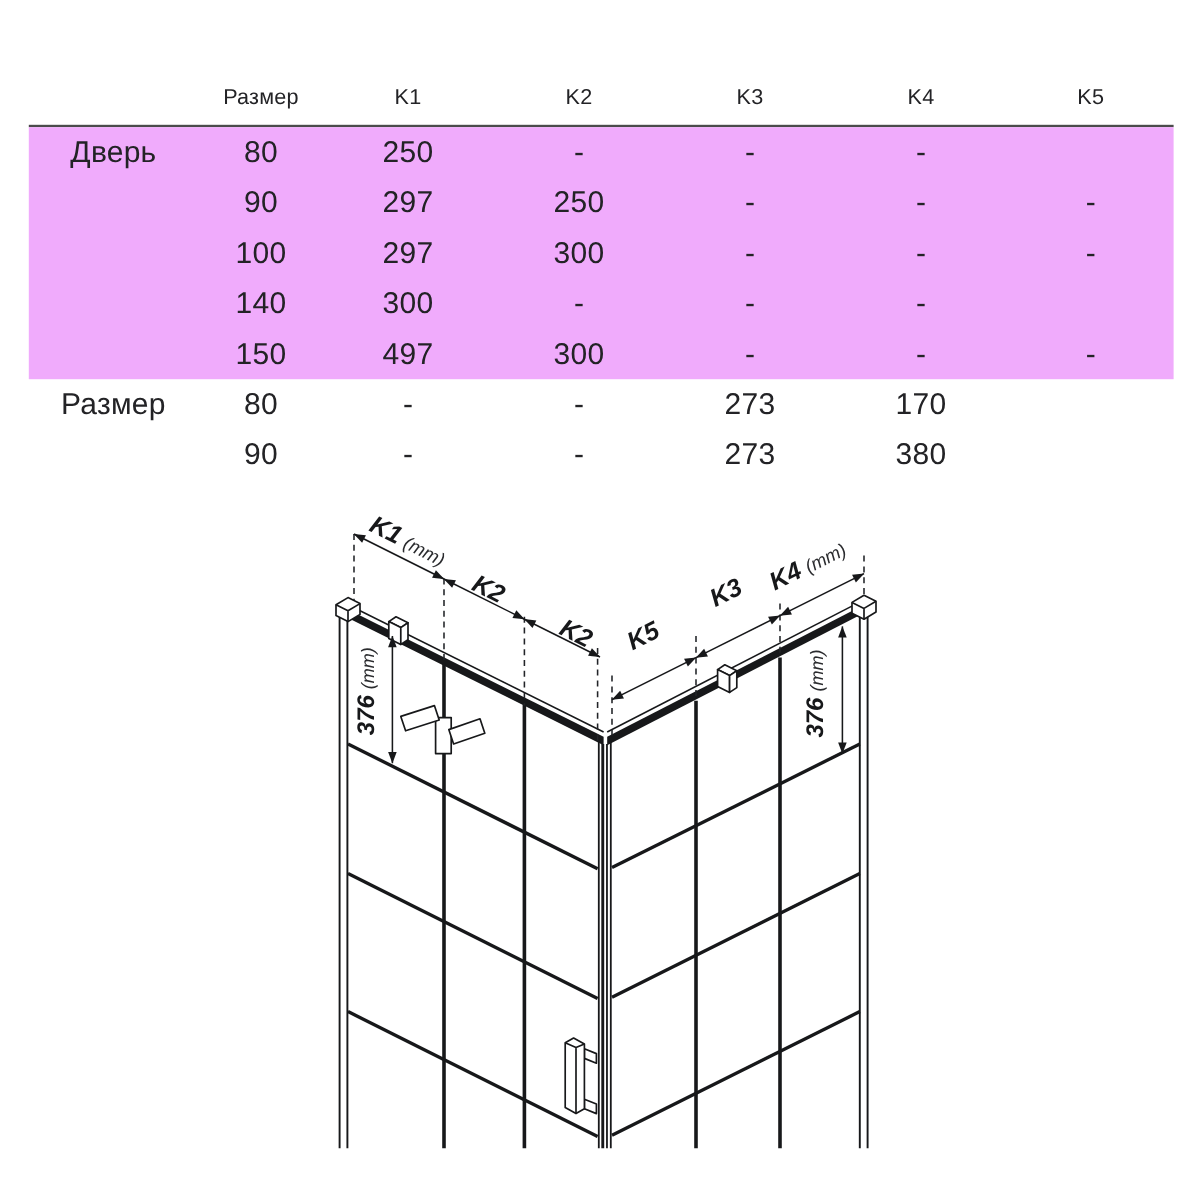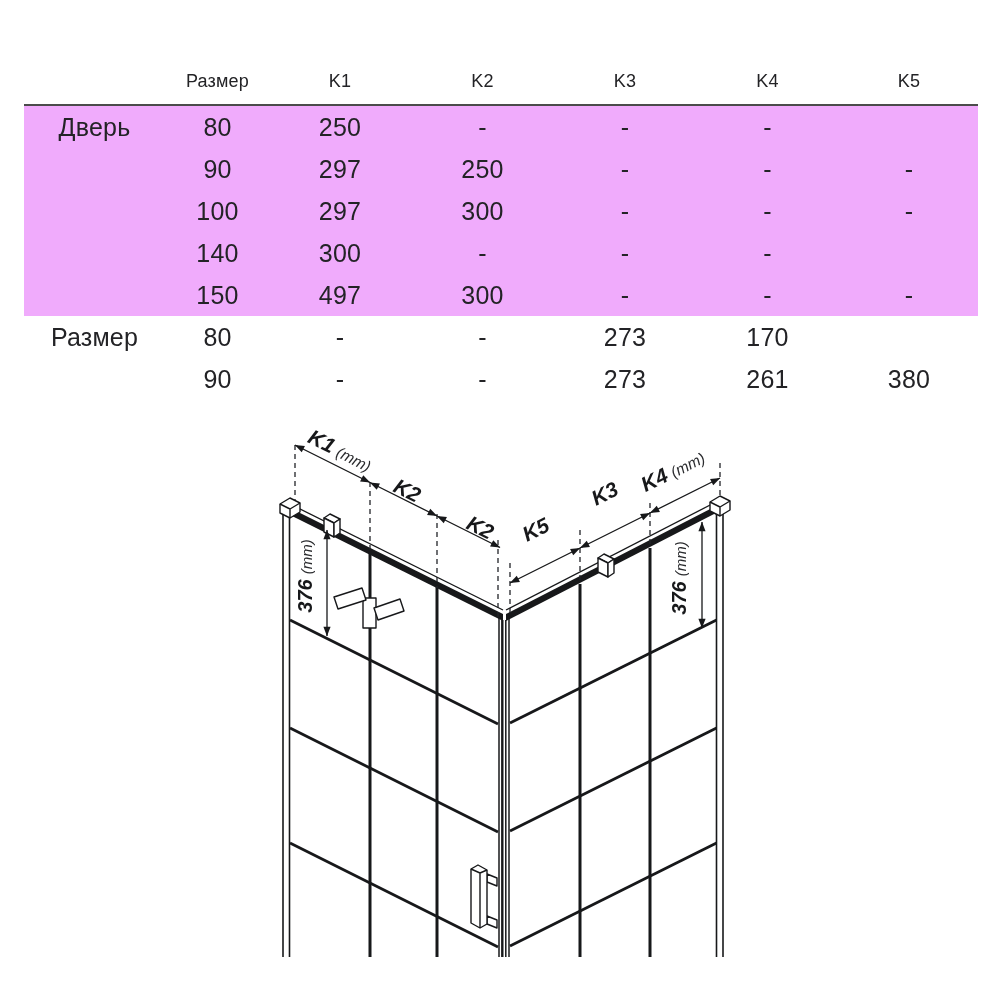--- a/index.html
+++ b/index.html
@@ -97,21 +97,20 @@
       <div class="cell">-</div>
       <div class="cell">273</div>
       <div class="cell">170</div>
     </div>
     <div class="t-row">
       <div class="cell"></div>
       <div class="cell">90</div>
       <div class="cell">-</div>
       <div class="cell">-</div>
       <div class="cell">273</div>
-      <div class="cell">261</div>
       <div class="cell">380</div>
     </div>
   </div>
 </div>
 
 <svg class="diagram" width="1001" height="581" viewBox="0 420 1001 581" xmlns="http://www.w3.org/2000/svg">
   <defs>
     <marker id="arr" viewBox="0 0 10 8" refX="9.3" refY="4" markerWidth="10.5" markerHeight="8.5" orient="auto-start-reverse" markerUnits="userSpaceOnUse">
       <path d="M0.4,0.6 L9.5,4 L0.4,7.4 Z" fill="#17181a"></path>
     </marker>

